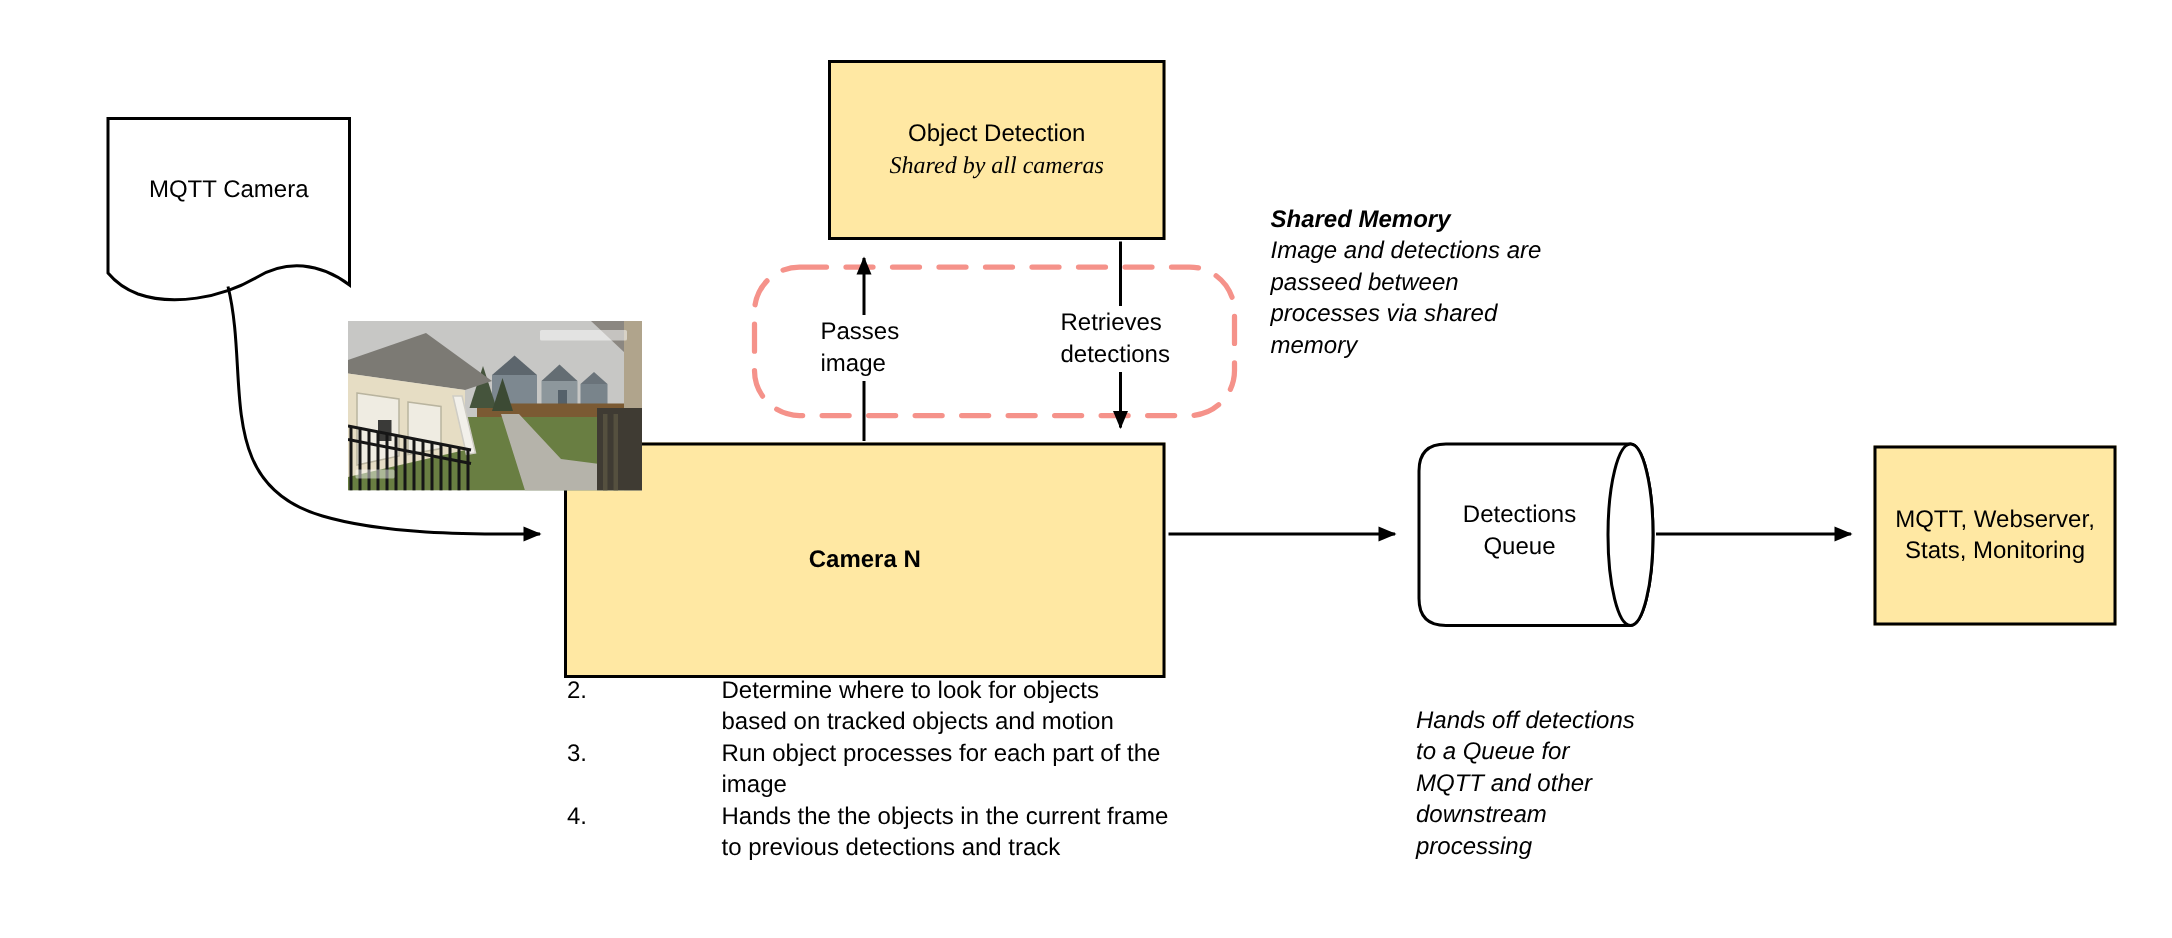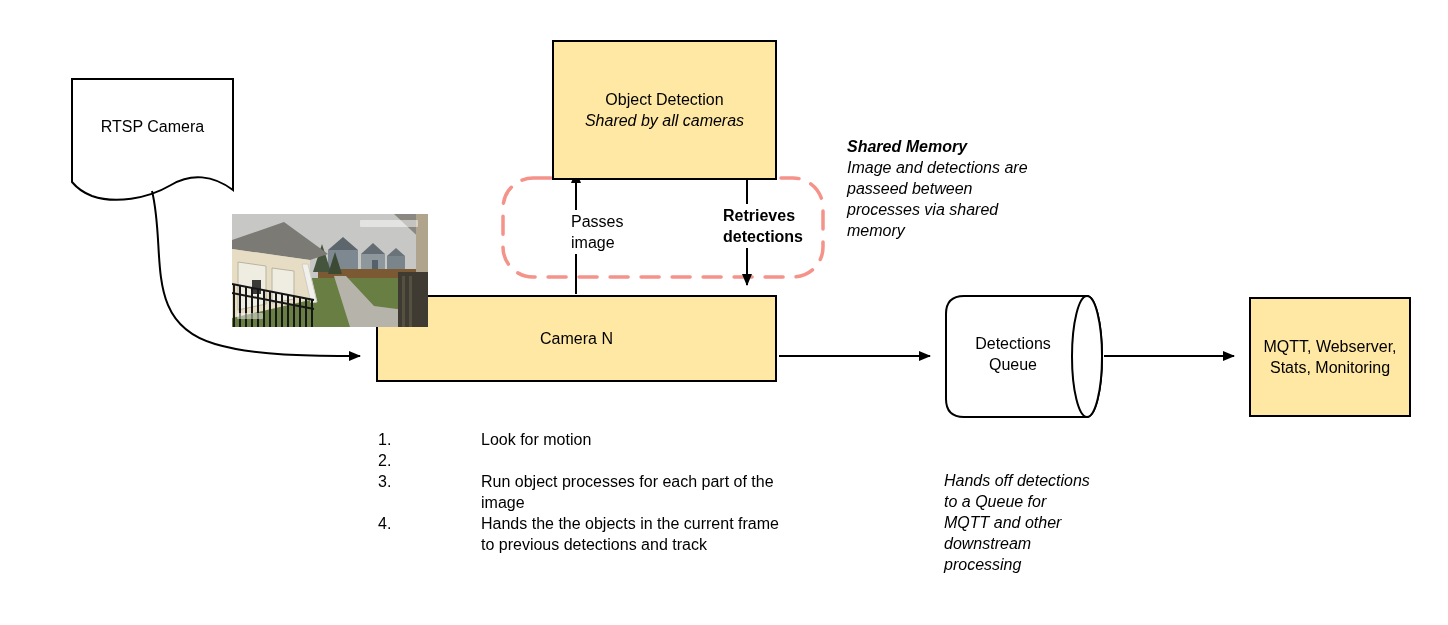--- a/index.html
+++ b/index.html
@@ -10,21 +10,21 @@
     font-size:16px; line-height:21px;
   }
   .node {
     position:absolute; box-sizing:border-box;
     background:var(--node-fill,#ffe8a3);
     border:2px solid var(--node-border,#000);
     display:flex; flex-direction:column; align-items:center; justify-content:center;
     text-align:center;
   }
   .ml { white-space:pre-line; }
-  .italic { font-style:italic; }
+  .italic { font-style:italic;font-family:Liberation Serif, serif; }
   .bold { font-weight:bold; }
   .note { position:absolute;font-style:italic; }
   .edge-label {
     position:absolute; background:#ffffff; padding:1px 3px;
     white-space:pre-line; text-align:left;
   }
   .center-label {
     position:absolute; text-align:center; white-space:pre-line;
     display:flex; align-items:center; justify-content:center; flex-direction:column;
   }
@@ -65,29 +65,29 @@
     <line x1="747" y1="161" x2="747" y2="285" class="stroke" marker-end="url(#ah)"></line>
 
     <line x1="779" y1="356" x2="930" y2="356" class="stroke" marker-end="url(#ah)"></line>
 
     <line x1="1104" y1="356" x2="1234" y2="356" class="stroke" marker-end="url(#ah)"></line>
 
     <path class="shape" d="M1087,296 L964,296 Q946,296 946,314 L946,399 Q946,417 964,417 L1087,417 A15,60.5 0 0 0 1087,296 Z"></path>
     <ellipse cx="1087" cy="356.5" rx="15" ry="60.5" class="shape"></ellipse>
   </svg>
 
-  <div class="center-label" style="left:72px; top:79px; width:161px; height:95px;">RTSP Camera</div>
+  <div class="center-label" style="left:72px; top:79px; width:161px; height:95px;">MQTT Camera</div>
 
 
-  <div class="node" style="left:552px; top:40px; width:225px; height:140px;">
+  <div class="node" style="left:552px; top:40px; width:225px; height:120px;">
     <span>Object Detection</span>
     <span class="italic">Shared by all cameras</span>
   </div>
 
-  <div class="node z2" style="left:376px; top:295px; width:401px; height:87px;">
+  <div class="node z2" style="left:376px; top:295px; width:401px; height:157px;font-weight:bold;">
     <span>Camera N</span>
   </div>
 
   <div class="photo">
     <svg width="196" height="113" viewBox="0 0 196 113">
       <rect x="0" y="0" width="196" height="113" fill="#c7c7c5"></rect>
 
       <g>
         <polygon points="96,36 111,23 126,36" fill="#5d666d"></polygon>
         <rect x="96" y="36" width="30" height="24" fill="#7d8890"></rect>
@@ -129,40 +129,42 @@
         <rect x="166" y="58" width="30" height="55" fill="#3f3b33"></rect>
         <rect x="170" y="62" width="3" height="51" fill="#55503f"></rect>
         <rect x="177" y="62" width="3" height="51" fill="#55503f"></rect>
       </g>
 
       <rect x="128" y="6" width="58" height="7" rx="1" fill="#ffffff" opacity="0.5"></rect>
       <rect x="5" y="99" width="26" height="6" rx="1" fill="#ffffff" opacity="0.45"></rect>
     </svg>
   </div>
 
-  <div class="edge-label" style="left:568px; top:210px;">Passes
+  <div class="edge-label" style="left:544px; top:210px;">Passes
 image</div>
-  <div class="edge-label" style="left:720px; top:204px;font-weight:bold;">Retrieves
+  <div class="edge-label" style="left:704px; top:204px;">Retrieves
 detections</div>
 
   <div class="note" style="left:847px; top:136px; width:215px;">
     <div class="bold">Shared Memory</div>
     <div class="ml">Image and detections are
 passeed between
 processes via shared
 memory</div>
   </div>
 
   <div class="steps">
     <div class="step">
       <span class="step-num">1.</span>
       <span class="step-text">Look for motion</span>
     </div>
     <div class="step">
       <span class="step-num">2.</span>
+      <span class="step-text">Determine where to look for objects
+based on tracked objects and motion</span>
     </div>
     <div class="step">
       <span class="step-num">3.</span>
       <span class="step-text">Run object processes for each part of the
 image</span>
     </div>
     <div class="step">
       <span class="step-num">4.</span>
       <span class="step-text">Hands the the objects in the current frame
 to previous detections and track</span>

